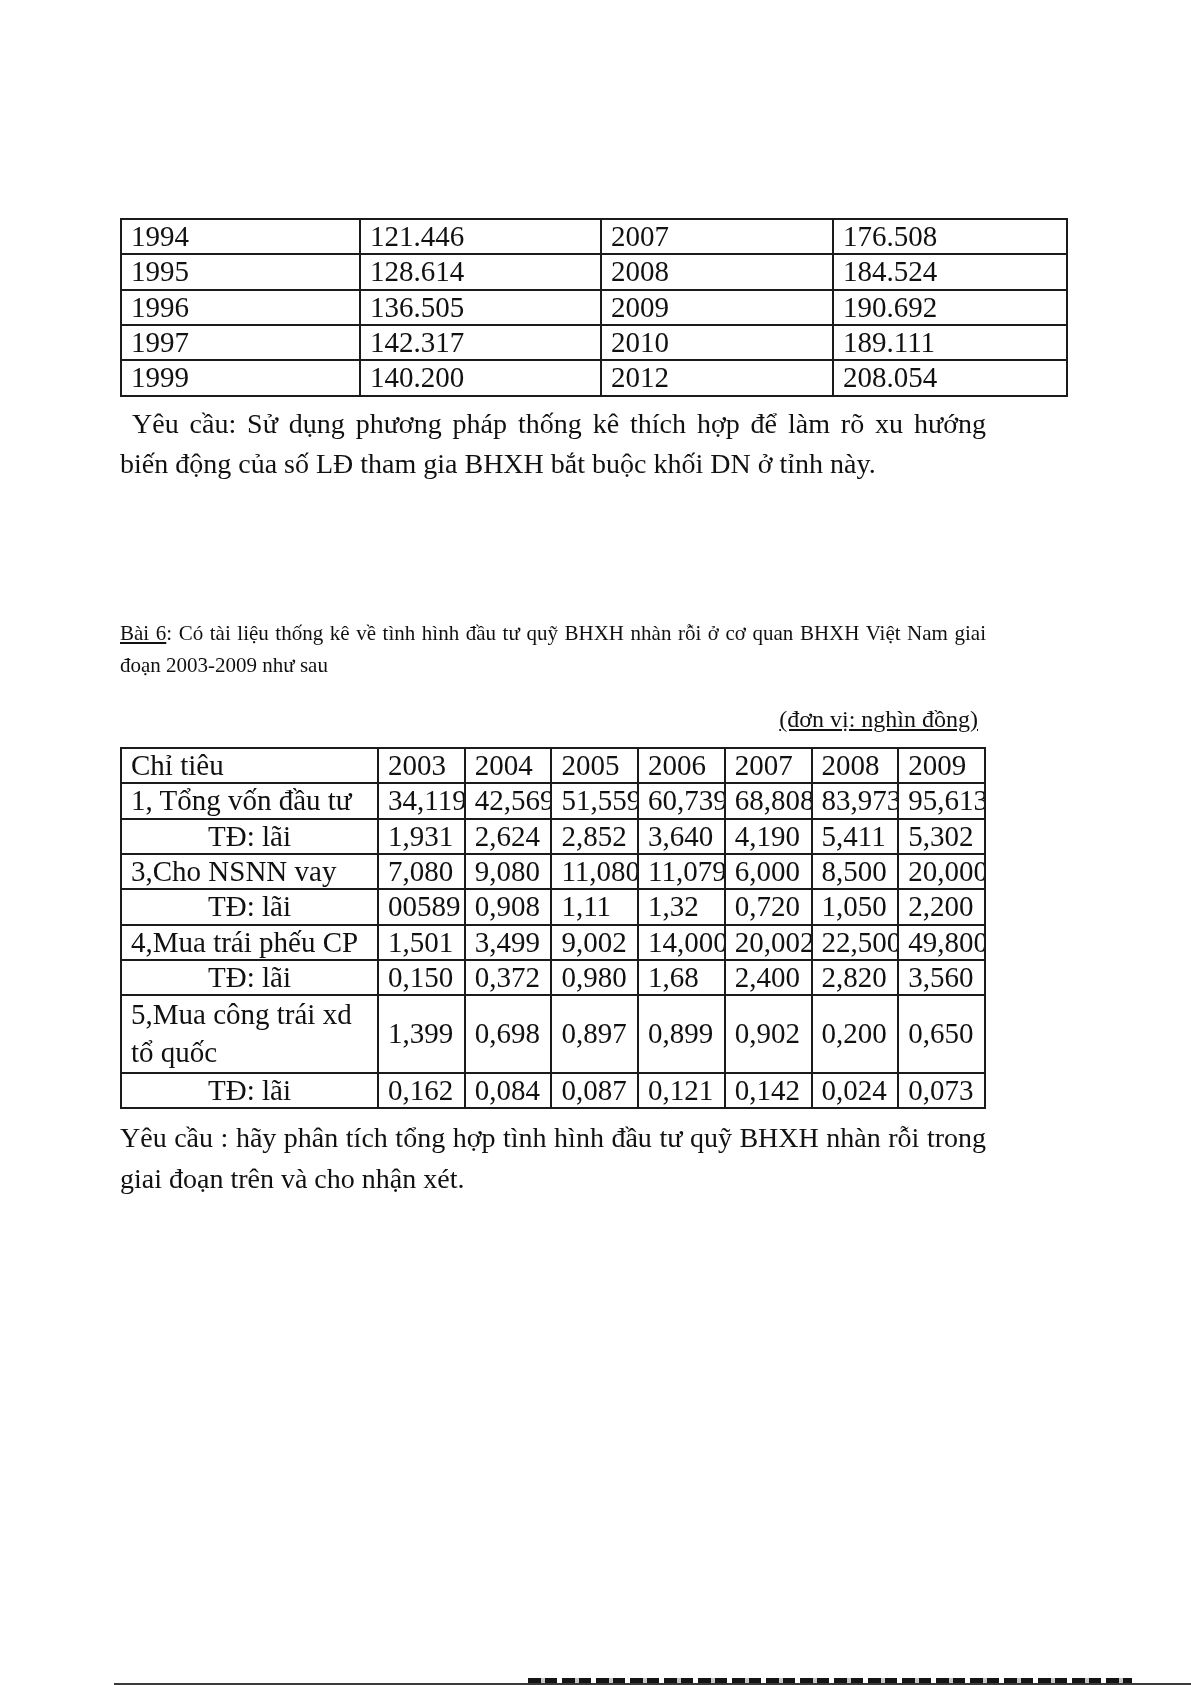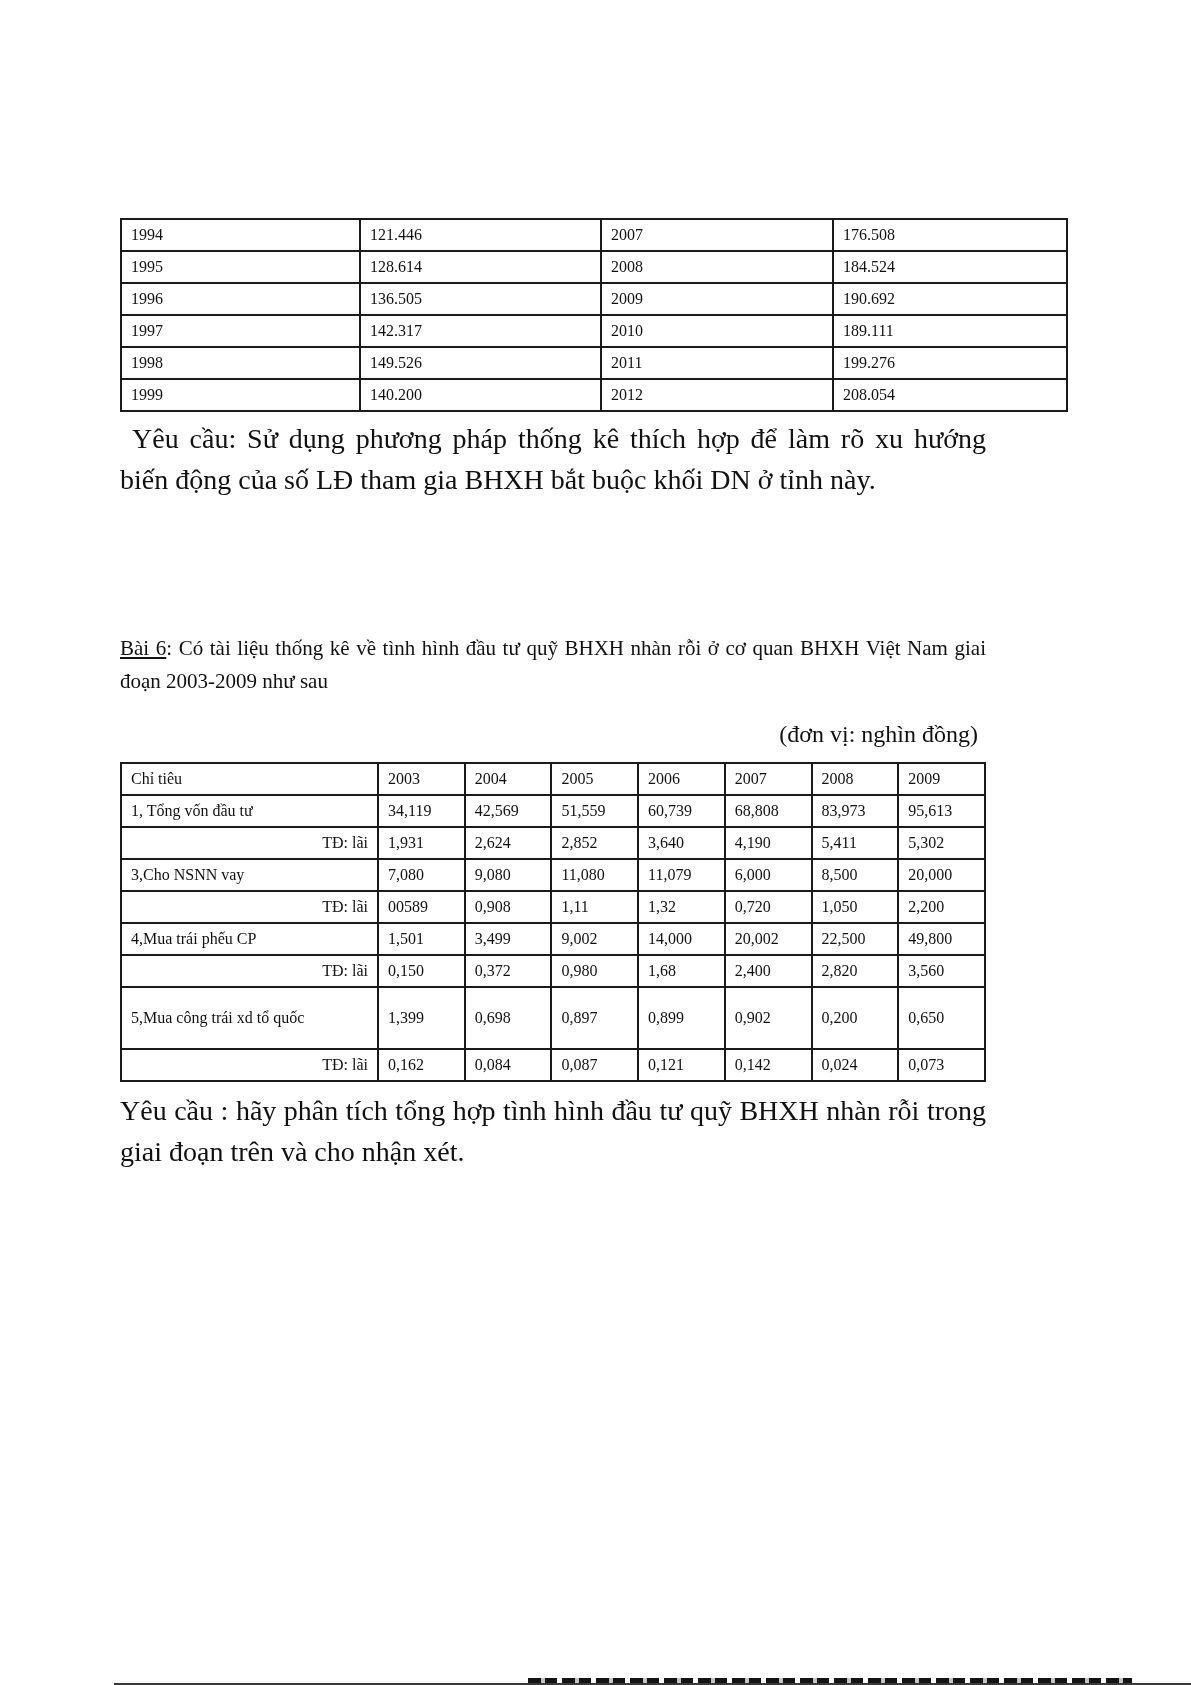--- a/index.html
+++ b/index.html
@@ -18,39 +18,39 @@
     width: 1191px; height: 1685px;
     padding: 218px 0 0 120px;
     box-sizing: border-box;
   }
   .content { width: 866px; }
 
   table {
     border-collapse: collapse;
     table-layout: fixed;
     width: 866px;
-    font-size: 16px;
+    font-size: 29px;
   }
   td, th {
     border: 2px solid #1b1b1b;
     height: 30px;
     padding: 0 9px;
     vertical-align: middle;
     text-align: left;
     font-weight: normal;
     overflow: hidden;
     line-height: 1.15;
   }
   .t1 td:nth-child(1) { width: 219px; }
   .t1 td:nth-child(2) { width: 221px; }
   .t1 td:nth-child(3) { width: 212px; }
   .t1 td:nth-child(4) { width: 214px; }
 
   .t2 th:first-child, .t2 td:first-child { width: 237px; margin-left: 8px; }
-  .t2 td.c { text-align: right; }
+  .t2 td.c { text-align: center; }
   .t2 td.wrap { height: 60px; line-height: 1.3; }
 
   p { margin: 0; }
   .req {
     margin-top: 7px;
     width: 866px;
     font-size: 28px;
     line-height: 1.45;
     text-align: justify;
     text-indent: 12px;
@@ -63,20 +63,21 @@
     text-align: justify;
   }
   .bai6 .u { text-decoration: underline; }
   .unit {
     margin-top: 24px;
     width: 866px;
     font-size: 24px;
     text-align: right;
     padding-right: 8px;
     box-sizing: border-box;
+    text-decoration: underline;
   }
   .t2 { margin-top: 14px; }
   .req2 { margin-top: 9px; text-indent: 0; }
 
   .cutoff {
     position: absolute;
     bottom: 1px;
     left: 528px;
     width: 604px;
     height: 6px;
@@ -115,26 +116,20 @@
             <td>1996</td>
             <td>136.505</td>
             <td>2009</td>
             <td>190.692</td>
           </tr>
           <tr>
             <td>1997</td>
             <td>142.317</td>
             <td>2010</td>
             <td>189.111</td>
-          </tr>
-          <tr>
-            <td>1998</td>
-            <td>149.526</td>
-            <td>2011</td>
-            <td>199.276</td>
           </tr>
           <tr>
             <td>1999</td>
             <td>140.200</td>
             <td>2012</td>
             <td>208.054</td>
           </tr>
         </tbody>
     </table>
 

